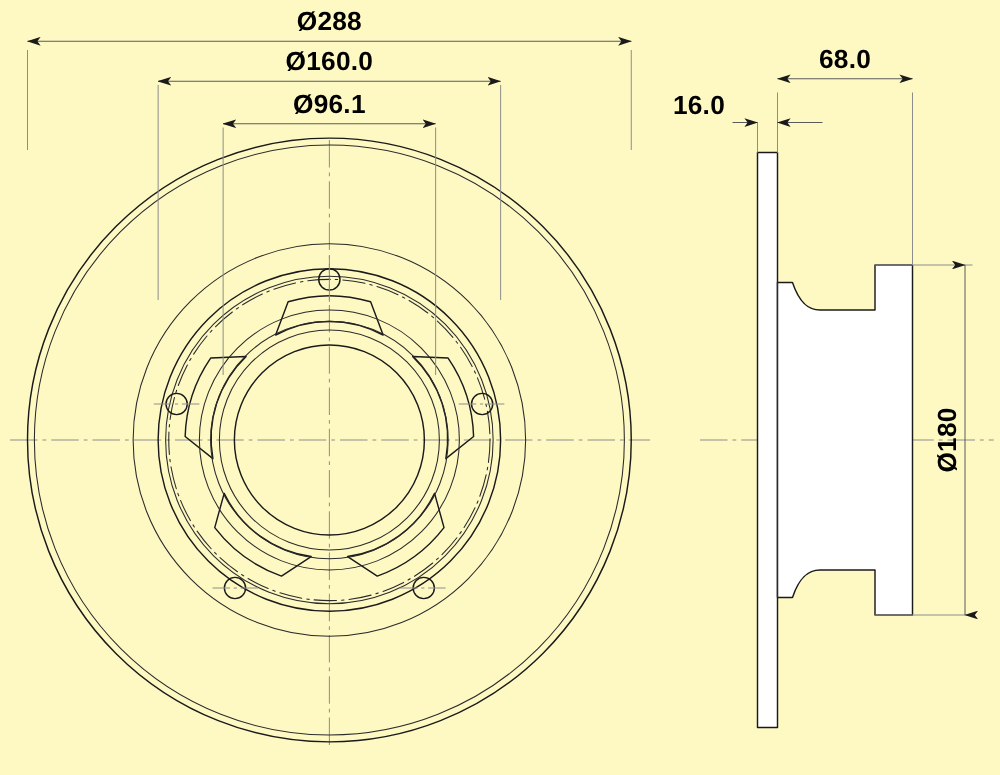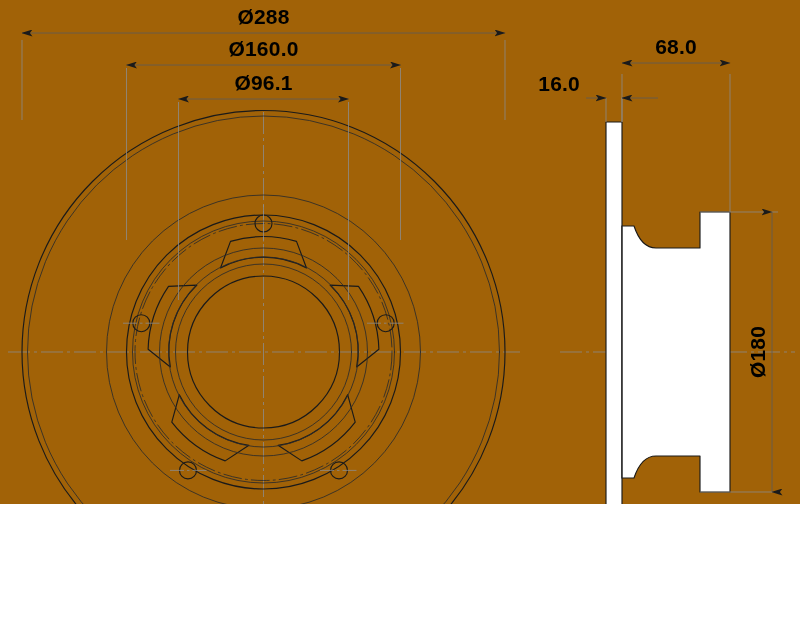--- a/index.html
+++ b/index.html
@@ -6,22 +6,22 @@
     margin: 0;
     padding: 0;
     background: #ffffff;
   }
   body {
     font-family: "Liberation Sans", sans-serif;
   }
   #drawing-root {
     position: relative;
     width: 800px;
-    height: 504px;
-    background: #a16207;
+    height: 620px;
+    background: #fef9c3;
     overflow: hidden;
   }
   svg#cad {
     display: block;
     width: 800px;
     height: 620px;
   }
   .obj {
     fill: none;
     stroke: #1a1a1a;

